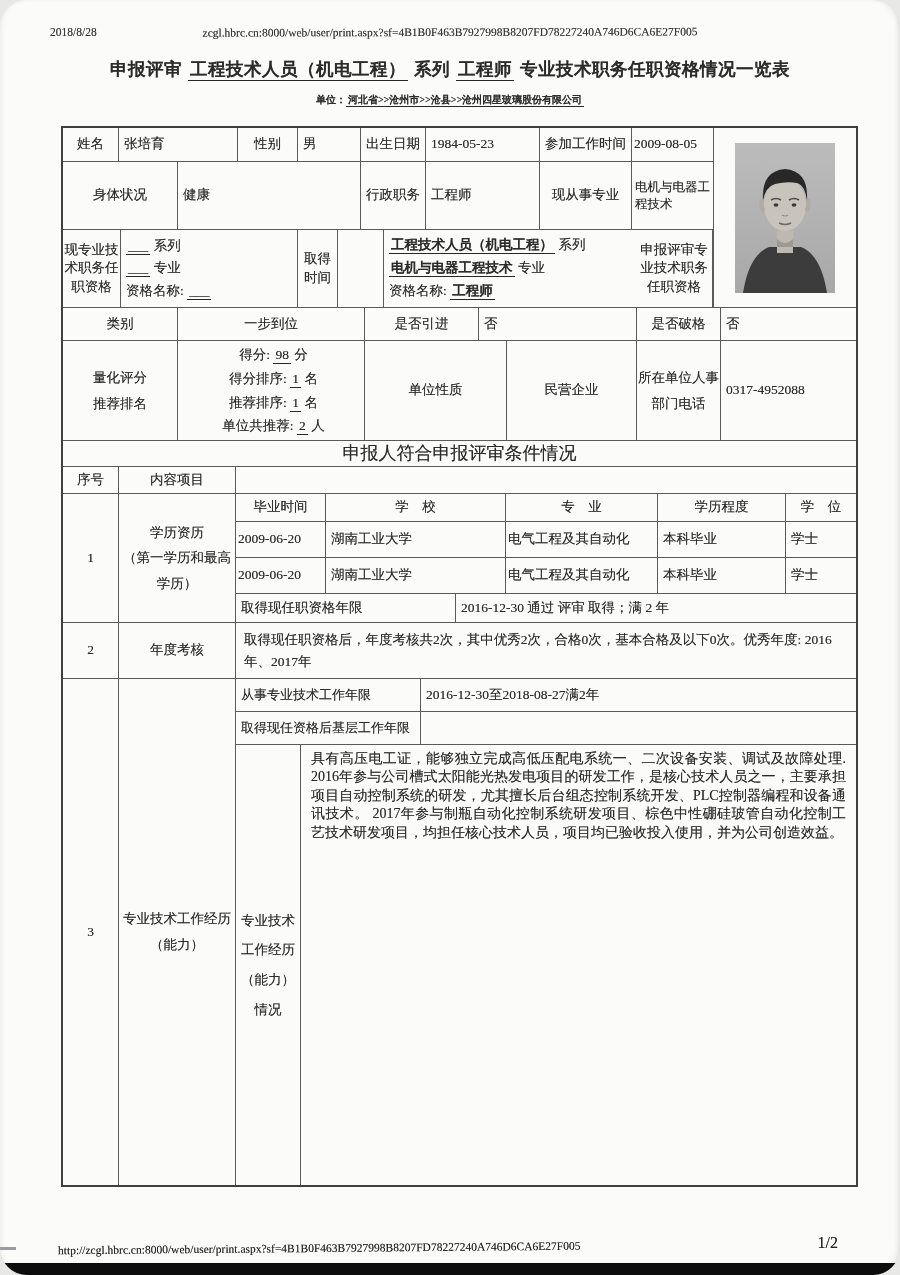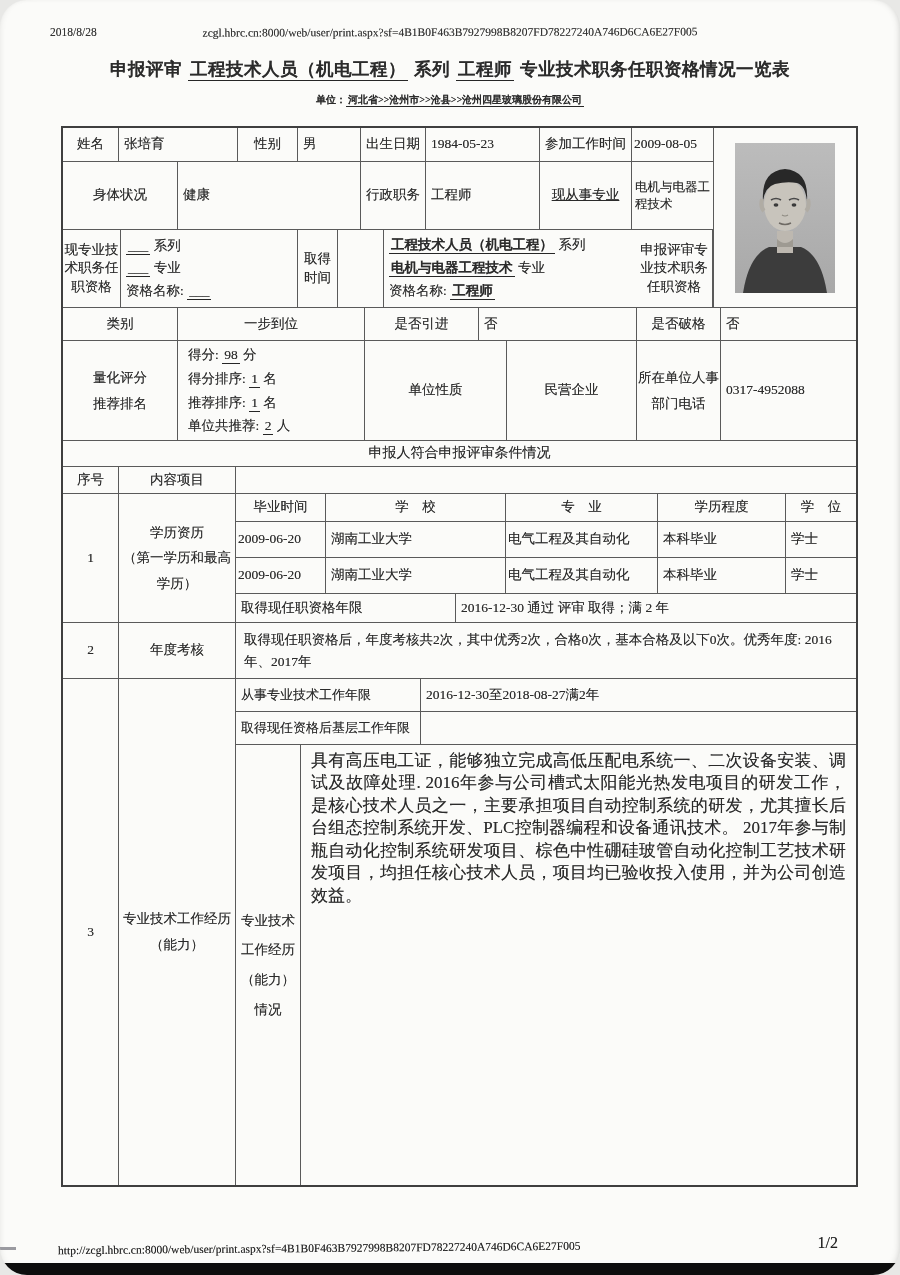--- a/index.html
+++ b/index.html
@@ -32,25 +32,25 @@
   .bb{border-bottom:1px solid var(--bc);}
   .c{box-sizing:border-box;border-right:1px solid var(--bc);padding:2px 5px;
      display:flex;align-items:center;overflow:hidden;}
   .c.end{border-right:none;}
   .lab{justify-content:center;text-align:center;}
   .val{justify-content:flex-start;text-align:left;}
   .pre{white-space:pre-line;}
   .top-left{width:651px;border-right:1px solid var(--bc);box-sizing:border-box;}
   .photo-cell{flex:1;display:flex;align-items:center;justify-content:center;background:#fbfbf9;}
   .photo-frame{width:100px;height:150px;display:block;}
-  .score-lines{flex-direction:column;align-items:flex-start;justify-content:center;
+  .score-lines{flex-direction:column;align-items:center;justify-content:center;
     padding-left:10px;line-height:1.75;}
   .nested{flex:1;display:flex;flex-direction:column;box-sizing:border-box;}
-  .sect-title{justify-content:center;font-size:14px;}
-  .para{align-items:flex-start;padding:5px 10px;font-size:17px;line-height:1.32;
+  .sect-title{justify-content:center;font-size:18px;}
+  .para{align-items:flex-start;padding:5px 10px;font-size:14px;line-height:1.32;
     text-align:justify;}
   .small{font-size:13px;}
   .tiny-pad{padding:2px 2px;}
   
   .scan-bottom{position:absolute;left:0;width:100%;top:1234px;font-size:11.5px;color:#222;}
   .scan-bottom .url{position:absolute;left:58px;top:8px;transform:rotate(-0.5deg);}
   .scan-bottom .pg{position:absolute;right:62px;top:0;font-size:16px;}
   .edge-tick{position:absolute;left:0;top:1247px;width:16px;height:3px;background:#9a9aa0;}
   .black-bar{position:absolute;left:0;bottom:0;width:100%;height:12px;background:#0d0d0d;}
 </style>
@@ -84,21 +84,21 @@
           <div class="c lab tiny-pad" style="width:65px;">出生日期</div>
           <div class="c val" style="width:114px;">1984-05-23</div>
           <div class="c lab tiny-pad" style="width:92px;">参加工作时间</div>
           <div class="c val end tiny-pad" style="flex:1;">2009-08-05</div>
         </div>
         <div class="fr bb" style="height:68px;">
           <div class="c lab" style="width:115px;">身体状况</div>
           <div class="c val" style="width:183px;">健康</div>
           <div class="c lab tiny-pad" style="width:65px;">行政职务</div>
           <div class="c val" style="width:114px;">工程师</div>
-          <div class="c lab tiny-pad" style="width:92px;text-decoration:underline;">现从事专业</div>
+          <div class="c lab tiny-pad" style="width:92px;">现从事专业</div>
           <div class="c val end" style="flex:1;font-size:12.5px;padding:2px 3px;">电机与电器工程技术</div>
         </div>
         <div class="fr" style="height:77px;">
           <div class="c lab pre" style="width:58px;padding:1px;">现专业技
 术职务任
 职资格</div>
           <div class="c val" style="width:177px;">
             <div style="line-height:1.65;">
               <div><span class="u">___</span> <span>系列</span></div>
               <div><span class="u">___</span> <span>专业</span></div>

